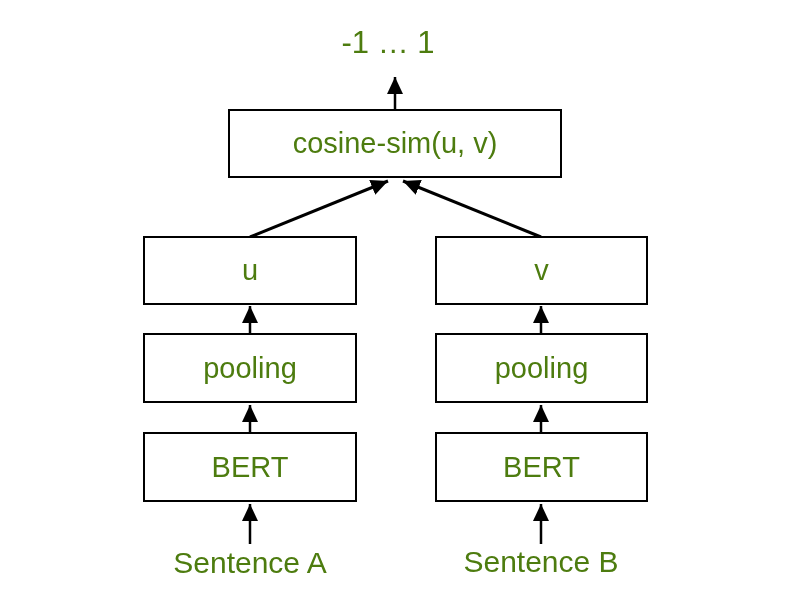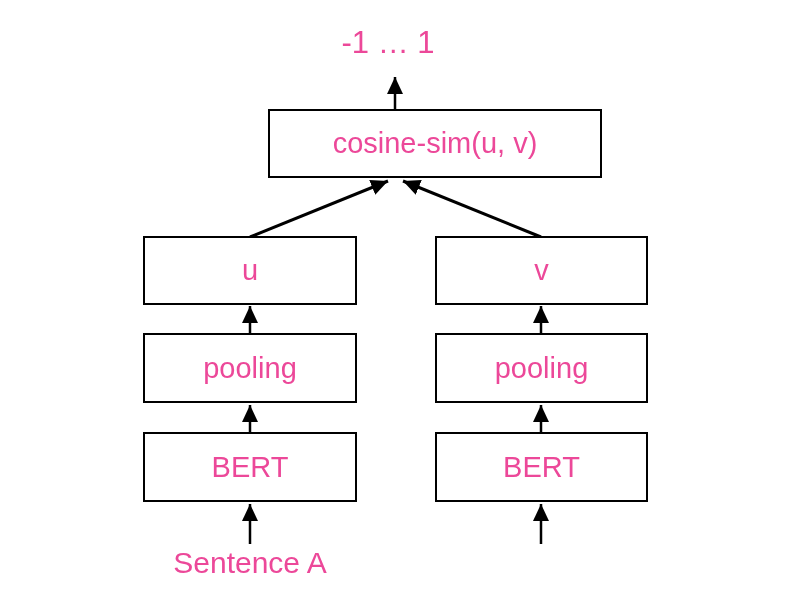--- a/index.html
+++ b/index.html
@@ -6,21 +6,21 @@
     margin: 0;
     padding: 0;
     background: #ffffff;
   }
   .canvas {
     position: relative;
     width: 794px;
     height: 592px;
     background: #ffffff;
     font-family: "Liberation Sans", "DejaVu Sans", sans-serif;
-    color: #ec4899;
+    color: #4d7c0f;
     overflow: hidden;
   }
   .arrow-layer {
     position: absolute;
     left: 0;
     top: 0;
     width: 794px;
     height: 592px;
   }
   .box {
@@ -69,21 +69,21 @@
     <line x1="250" y1="432" x2="250" y2="405" stroke="#000000" stroke-width="2.5" marker-end="url(#ah)"></line>
     <line x1="250" y1="544" x2="250" y2="504" stroke="#000000" stroke-width="2.5" marker-end="url(#ah)"></line>
 
     <line x1="541" y1="333" x2="541" y2="306" stroke="#000000" stroke-width="2.5" marker-end="url(#ah)"></line>
     <line x1="541" y1="432" x2="541" y2="405" stroke="#000000" stroke-width="2.5" marker-end="url(#ah)"></line>
     <line x1="541" y1="544" x2="541" y2="504" stroke="#000000" stroke-width="2.5" marker-end="url(#ah)"></line>
   </svg>
 
   <div class="label output-label" style="left: 288px; top: 26px; width: 200px;">-1 … 1</div>
 
-  <div class="box" style="left: 228px; top: 109px; width: 334px; height: 69px; margin-left: 40px;">
+  <div class="box" style="left: 228px; top: 109px; width: 334px; height: 69px;">
     <span>cosine-sim(u, v)</span>
   </div>
 
   <div class="box" style="left: 143px; top: 236px; width: 214px; height: 69px;">
     <span>u</span>
   </div>
   <div class="box" style="left: 143px; top: 333px; width: 214px; height: 70px;">
     <span>pooling</span>
   </div>
   <div class="box" style="left: 143px; top: 432px; width: 214px; height: 70px;">
@@ -94,14 +94,15 @@
     <span>v</span>
   </div>
   <div class="box" style="left: 435px; top: 333px; width: 213px; height: 70px;">
     <span>pooling</span>
   </div>
   <div class="box" style="left: 435px; top: 432px; width: 213px; height: 70px;">
     <span>BERT</span>
   </div>
 
   <div class="label sentence-label" style="left: 150px; top: 546px; width: 200px;">Sentence A</div>
+  <div class="label sentence-label" style="left: 441px; top: 545px; width: 200px;">Sentence B</div>
 
 </div>
 
 </body></html>

